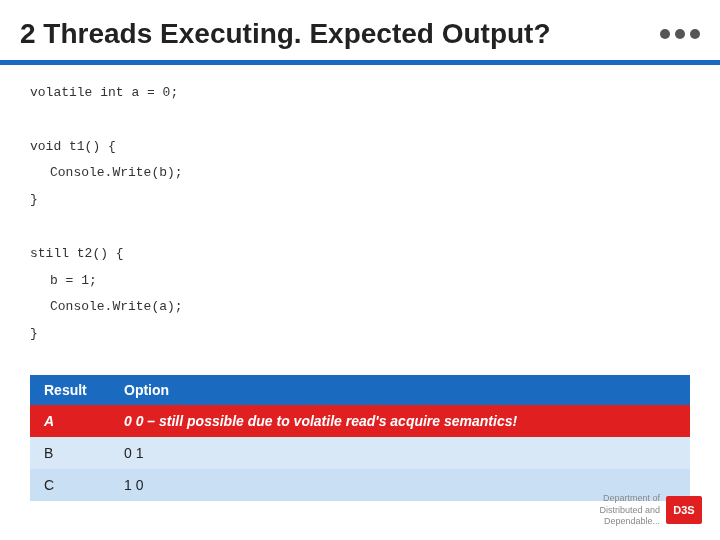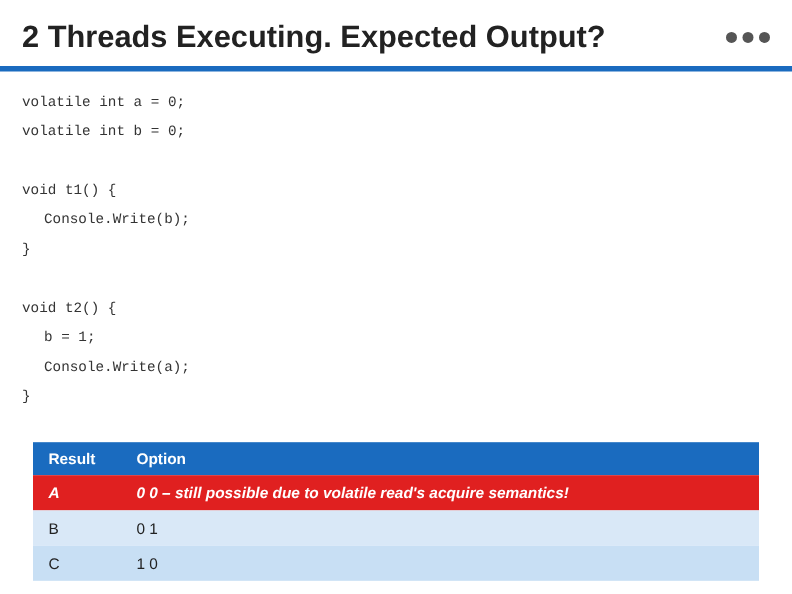--- a/index.html
+++ b/index.html
@@ -49,21 +49,21 @@
 
     
     .blue-line {
       height: 5px;
       background: #1a6bbf;
       width: 100%;
     }
 
     
     .code-section {
-      padding: 18px 30px 10px 20px;
+      padding: 18px 30px 10px 30px;
       font-family: 'Courier New', Courier, monospace;
       font-size: 13px;
       color: #333333;
       line-height: 1.6;
     }
 
     .code-block {
       margin-bottom: 6px;
     }
 
@@ -167,36 +167,33 @@
       <div class="dot"></div>
     </div>
   </div>
 
   <div class="blue-line"></div>
 
   <div class="code-section">
     <div class="code-block">
       <span>volatile int a = 0;</span>
     </div>
-    <div class="code-block">
-      <span>volatile int b = 0;</span>
-    </div>
     <div class="code-block">&nbsp;</div>
     <div class="code-block">
       <span>void t1() {</span>
     </div>
     <div class="code-block code-indent">
       <span>    Console.Write(b);</span>
     </div>
     <div class="code-block">
       <span>}</span>
     </div>
     <div class="code-block">&nbsp;</div>
     <div class="code-block">
-      <span>void t2() {</span>
+      <span>still t2() {</span>
     </div>
     <div class="code-block code-indent">
       <span>    b = 1;</span>
     </div>
     <div class="code-block code-indent">
       <span>    Console.Write(a);</span>
     </div>
     <div class="code-block">
       <span>}</span>
     </div>
@@ -221,14 +218,22 @@
         </tr>
         <tr class="row-c">
           <td class="col-option">C</td>
           <td>1 0</td>
         </tr>
 
       </tbody>
     </table>
   </div>
 
+  <div class="footer">
+    <div class="footer-text">
+      Department of<br>Distributed and<br>Dependable...
+    </div>
+    <div class="logo-box">
+      <span class="logo-inner">D3S</span>
+    </div>
+  </div>
 
 </div>
 
 </body></html>

